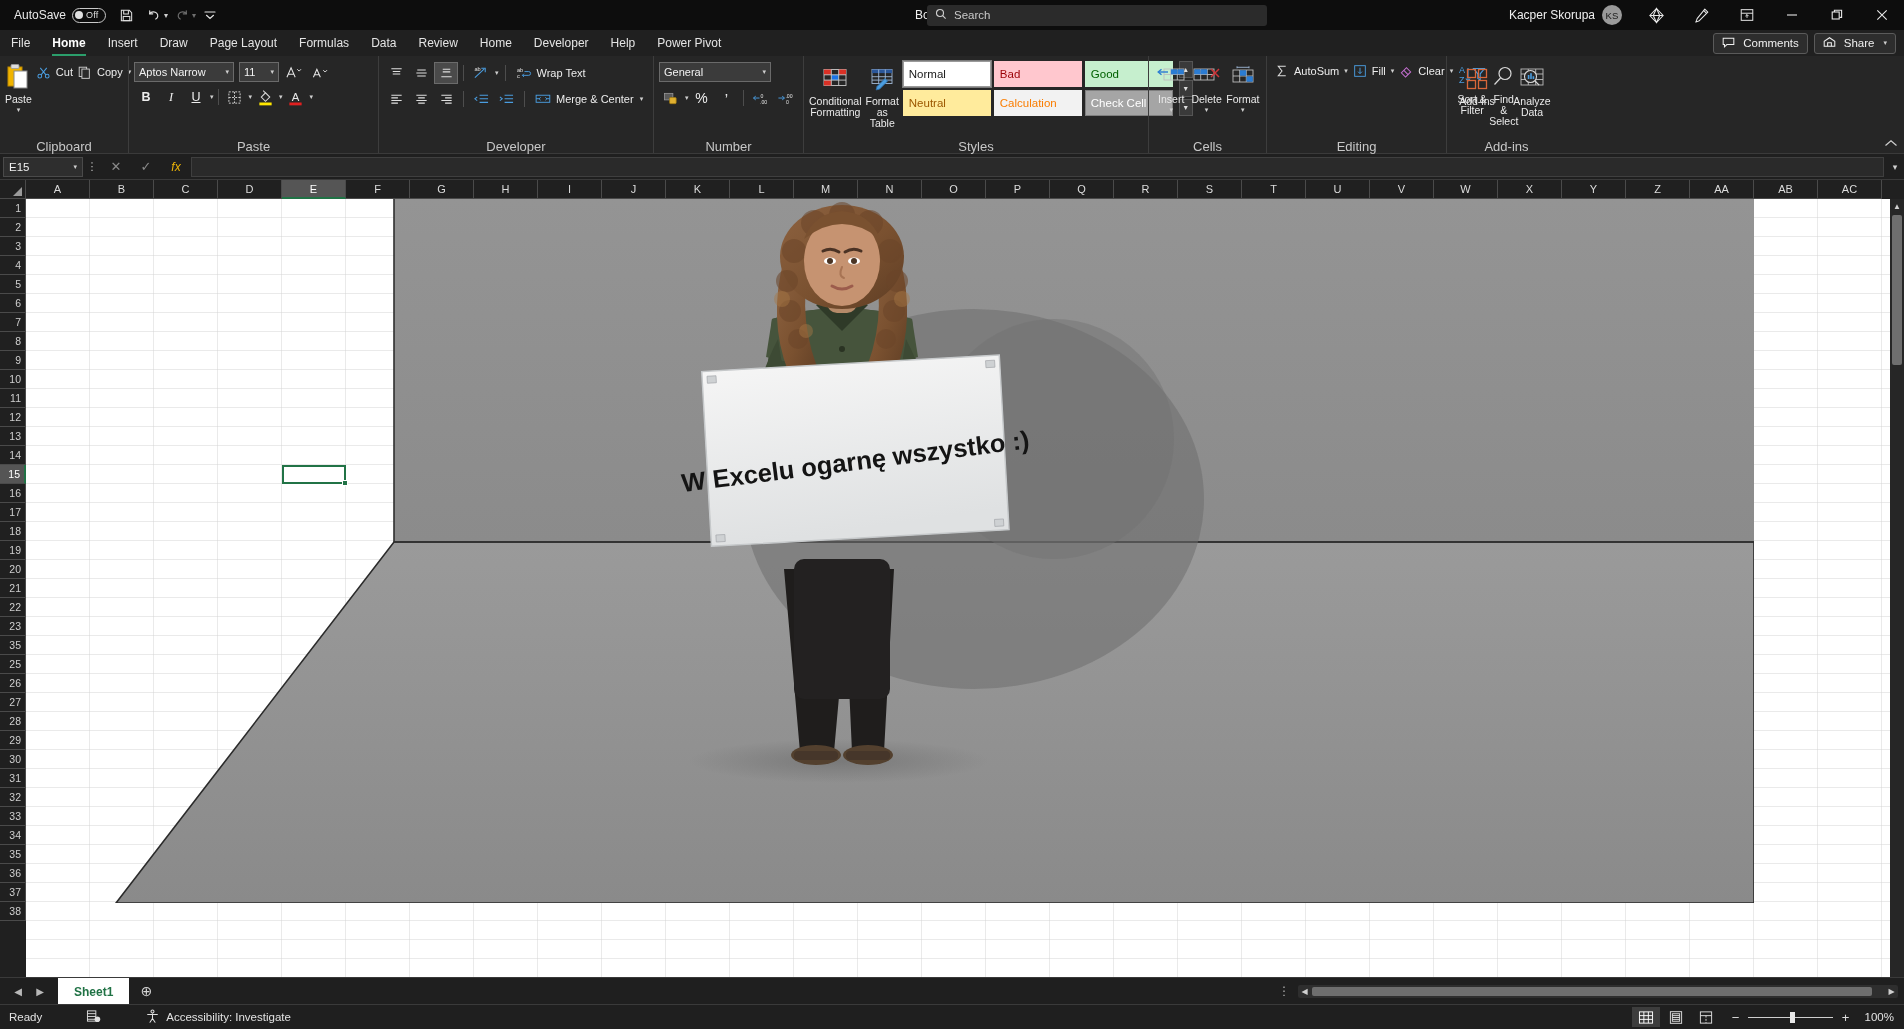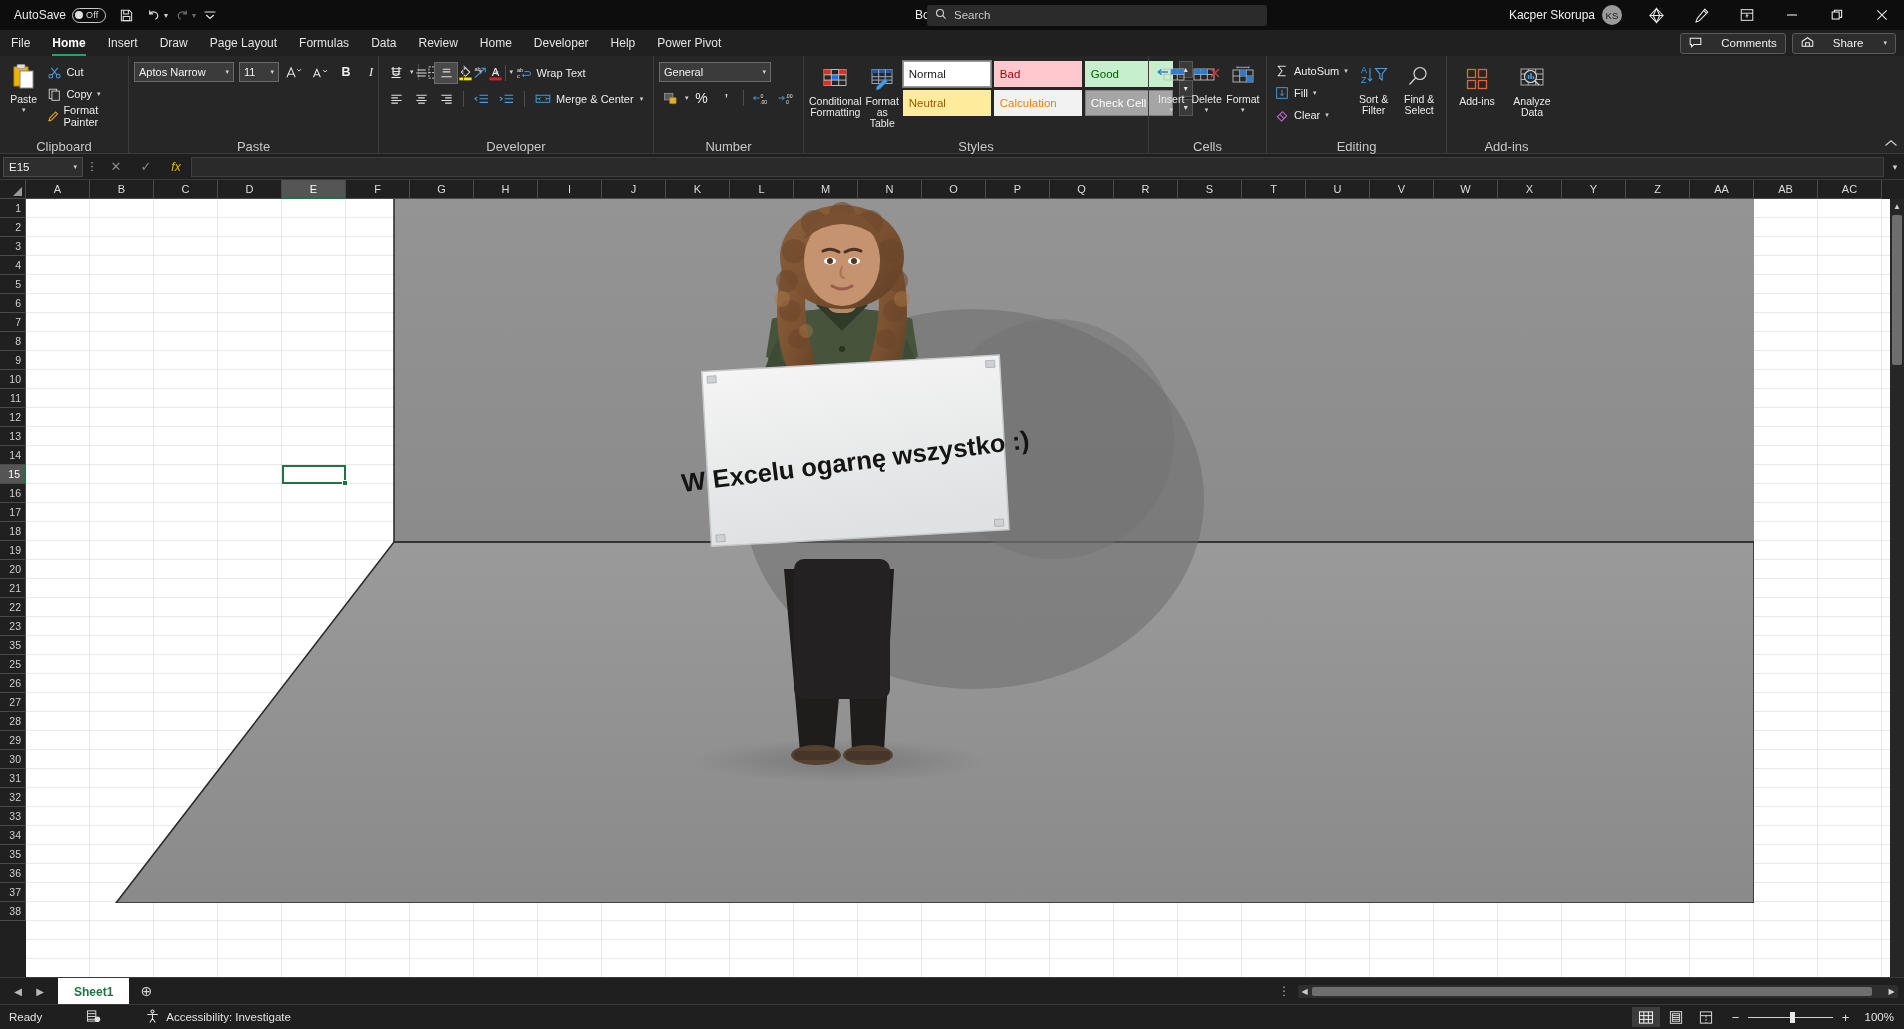--- a/index.html
+++ b/index.html
@@ -81,21 +81,21 @@
     font-size: 12px; color: #e4e4e4; position: relative; white-space: nowrap;
   }
   .tab.active { color: #ffffff; font-weight: bold; }
   .tab.active::after {
     content: ""; position: absolute; left: 11px; right: 11px; bottom: 0;
     height: 2px; background: #2b9e6b;
   }
   .tabs-right { margin-left: auto; display: flex; align-items: center; gap: 6px; padding-right: 8px; }
   .pillbtn {
     height: 21px; border: 1px solid #5a5a5a; border-radius: 3px;
-    display: flex; align-items: center; gap: 19px; padding: 0 8px;
+    display: flex; align-items: center; gap: 8px; padding: 0 8px;
     font-size: 11.5px; color: #f0f0f0; background: #2d2d2d;
   }
 
   
   .ribbon {
     height: 98px; background: #262626; display: flex; align-items: stretch;
     position: relative; flex: none; border-bottom: 1px solid #3a3a3a;
   }
   .rgroup {
     display: flex; flex-direction: column; position: relative;
@@ -112,21 +112,21 @@
     display: flex; flex-direction: column; align-items: center; justify-content: flex-start;
     width: 52px; padding-top: 2px; font-size: 10.5px; color: #eaeaea; line-height: 11px;
     text-align: center;
   }
   .bigbtn .ic { height: 32px; display: flex; align-items: center; justify-content: center; }
   .bigbtn .lbl { margin-top: 1px; }
   .bigbtn .chev { font-size: 7px; color: #cfcfcf; line-height: 7px; margin-top: 1px; }
 
   .smallrow { display: flex; align-items: center; gap: 4px; height: 22px; padding: 0 2px; font-size: 11px; color: #ececec; }
   .smallrow .ic { width: 16px; height: 16px; display: flex; align-items: center; justify-content: center; }
-  .colstack { display: flex; flex-direction: column; justify-content: flex-start; padding-top: 2px; }
+  .colstack { display: flex; flex-direction: row; justify-content: flex-start; padding-top: 2px; }
 
   .fontname {
     width: 100px; height: 20px; background: #3b3b3b; border: 1px solid #6a6a6a;
     font-size: 11px; color: #f2f2f2; display: flex; align-items: center;
     padding: 0 4px; justify-content: space-between;
   }
   .fontsize {
     width: 40px; height: 20px; background: #3b3b3b; border: 1px solid #6a6a6a;
     font-size: 11px; color: #f2f2f2; display: flex; align-items: center;
     padding: 0 4px; justify-content: space-between; margin-left: 3px;
@@ -443,21 +443,21 @@
               </svg>
             </span>
             <span>Format Painter</span>
           </div>
         </div>
       </div>
       <div class="rgroup-label">Clipboard</div>
     </div>
 
     <div class="rgroup" style="width:250px">
-      <div class="rgroup-body" style="flex-direction:row; gap:3px; padding-top:2px">
+      <div class="rgroup-body" style="flex-direction:column; gap:3px; padding-top:2px">
         <div style="display:flex; align-items:center; gap:2px;">
           <div class="fontname">
             <span>Aptos Narrow</span>
             <span class="mini-chev">▾</span>
           </div>
           <div class="fontsize">
             <span>11</span>
             <span class="mini-chev">▾</span>
           </div>
           <div class="sqbtn">

